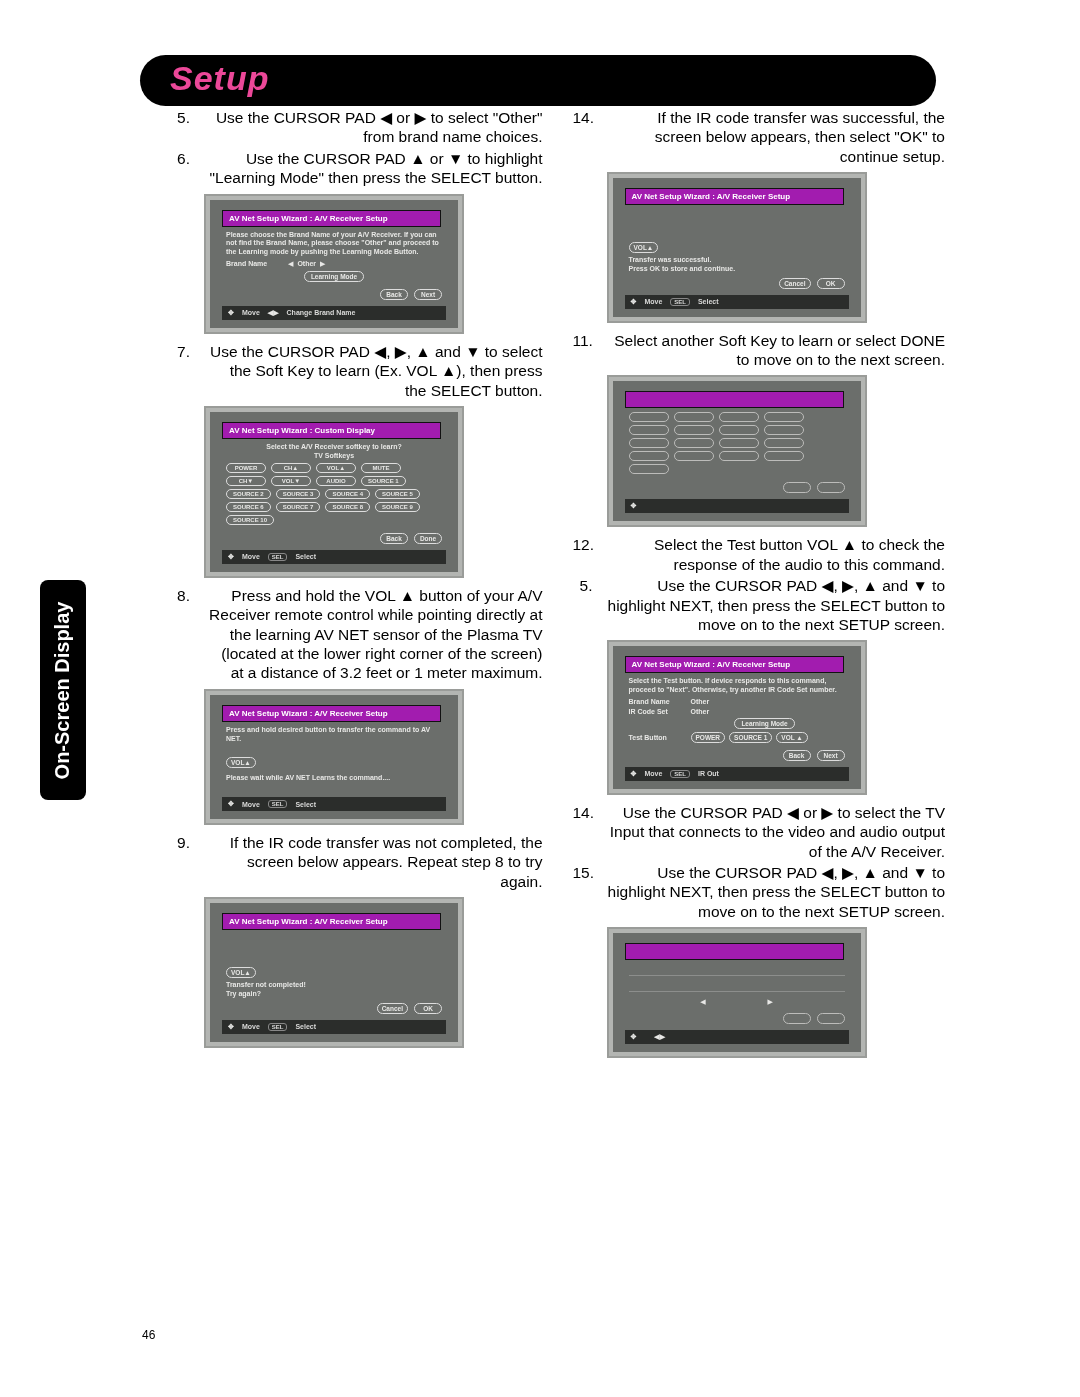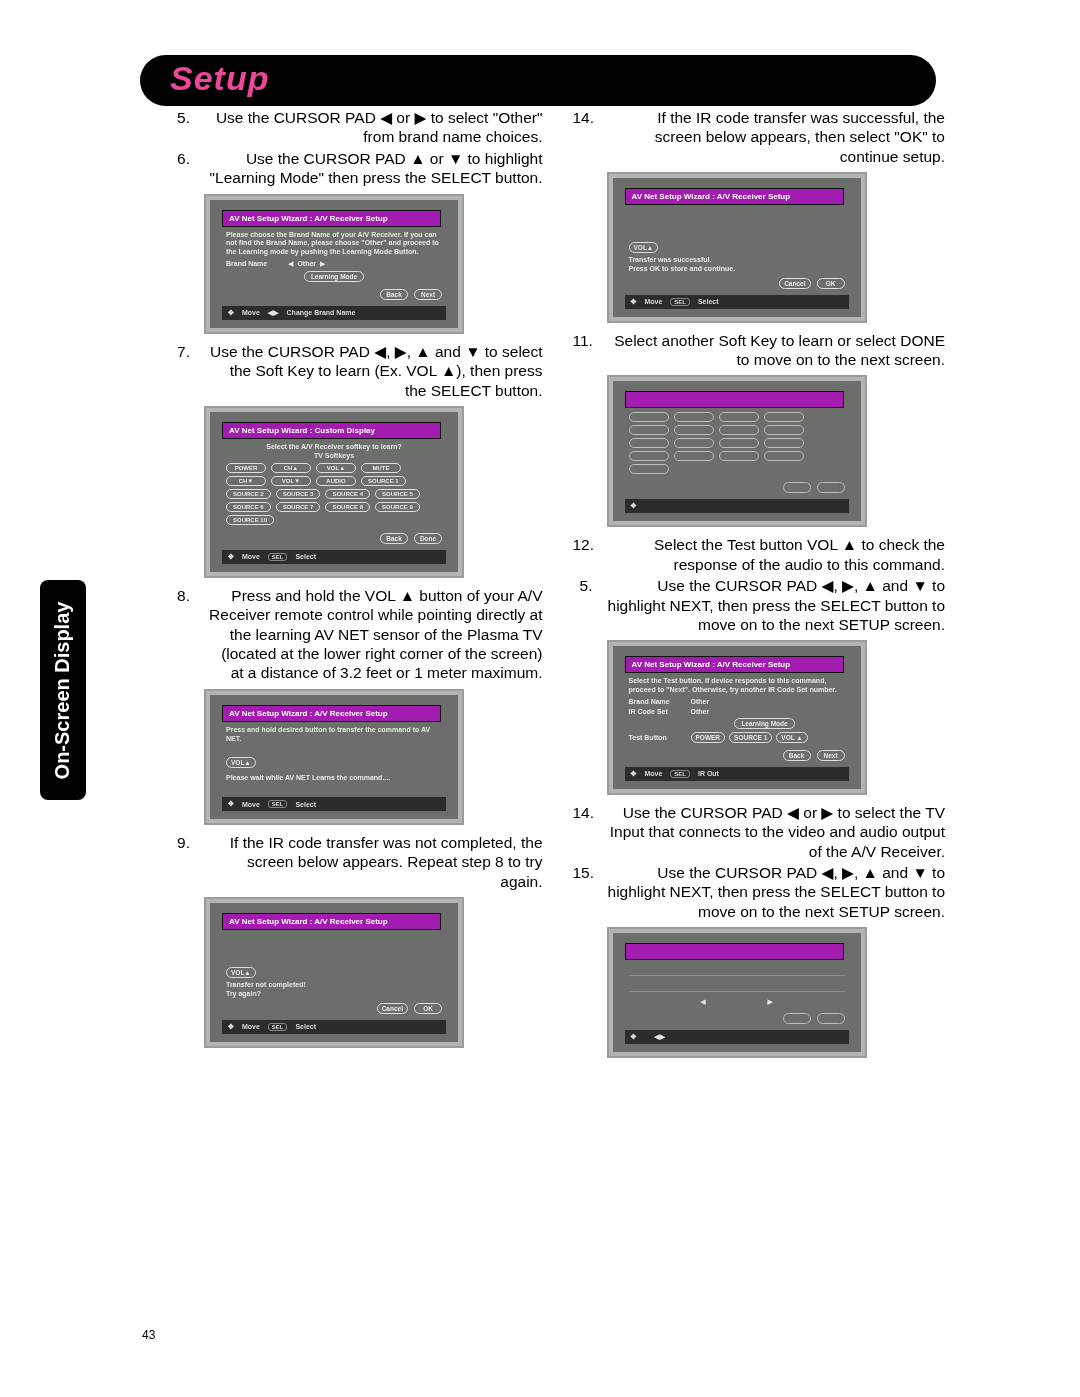--- a/index.html
+++ b/index.html
@@ -404,14 +404,14 @@
                   </div>
           </div>
               </div>
             </div>
         </div>
 
       </div>
     </div>
   </div>
 
-  <div class="page-num">43</div>
+  <div class="page-num">46</div>
 </div>
 
 </body></html>

